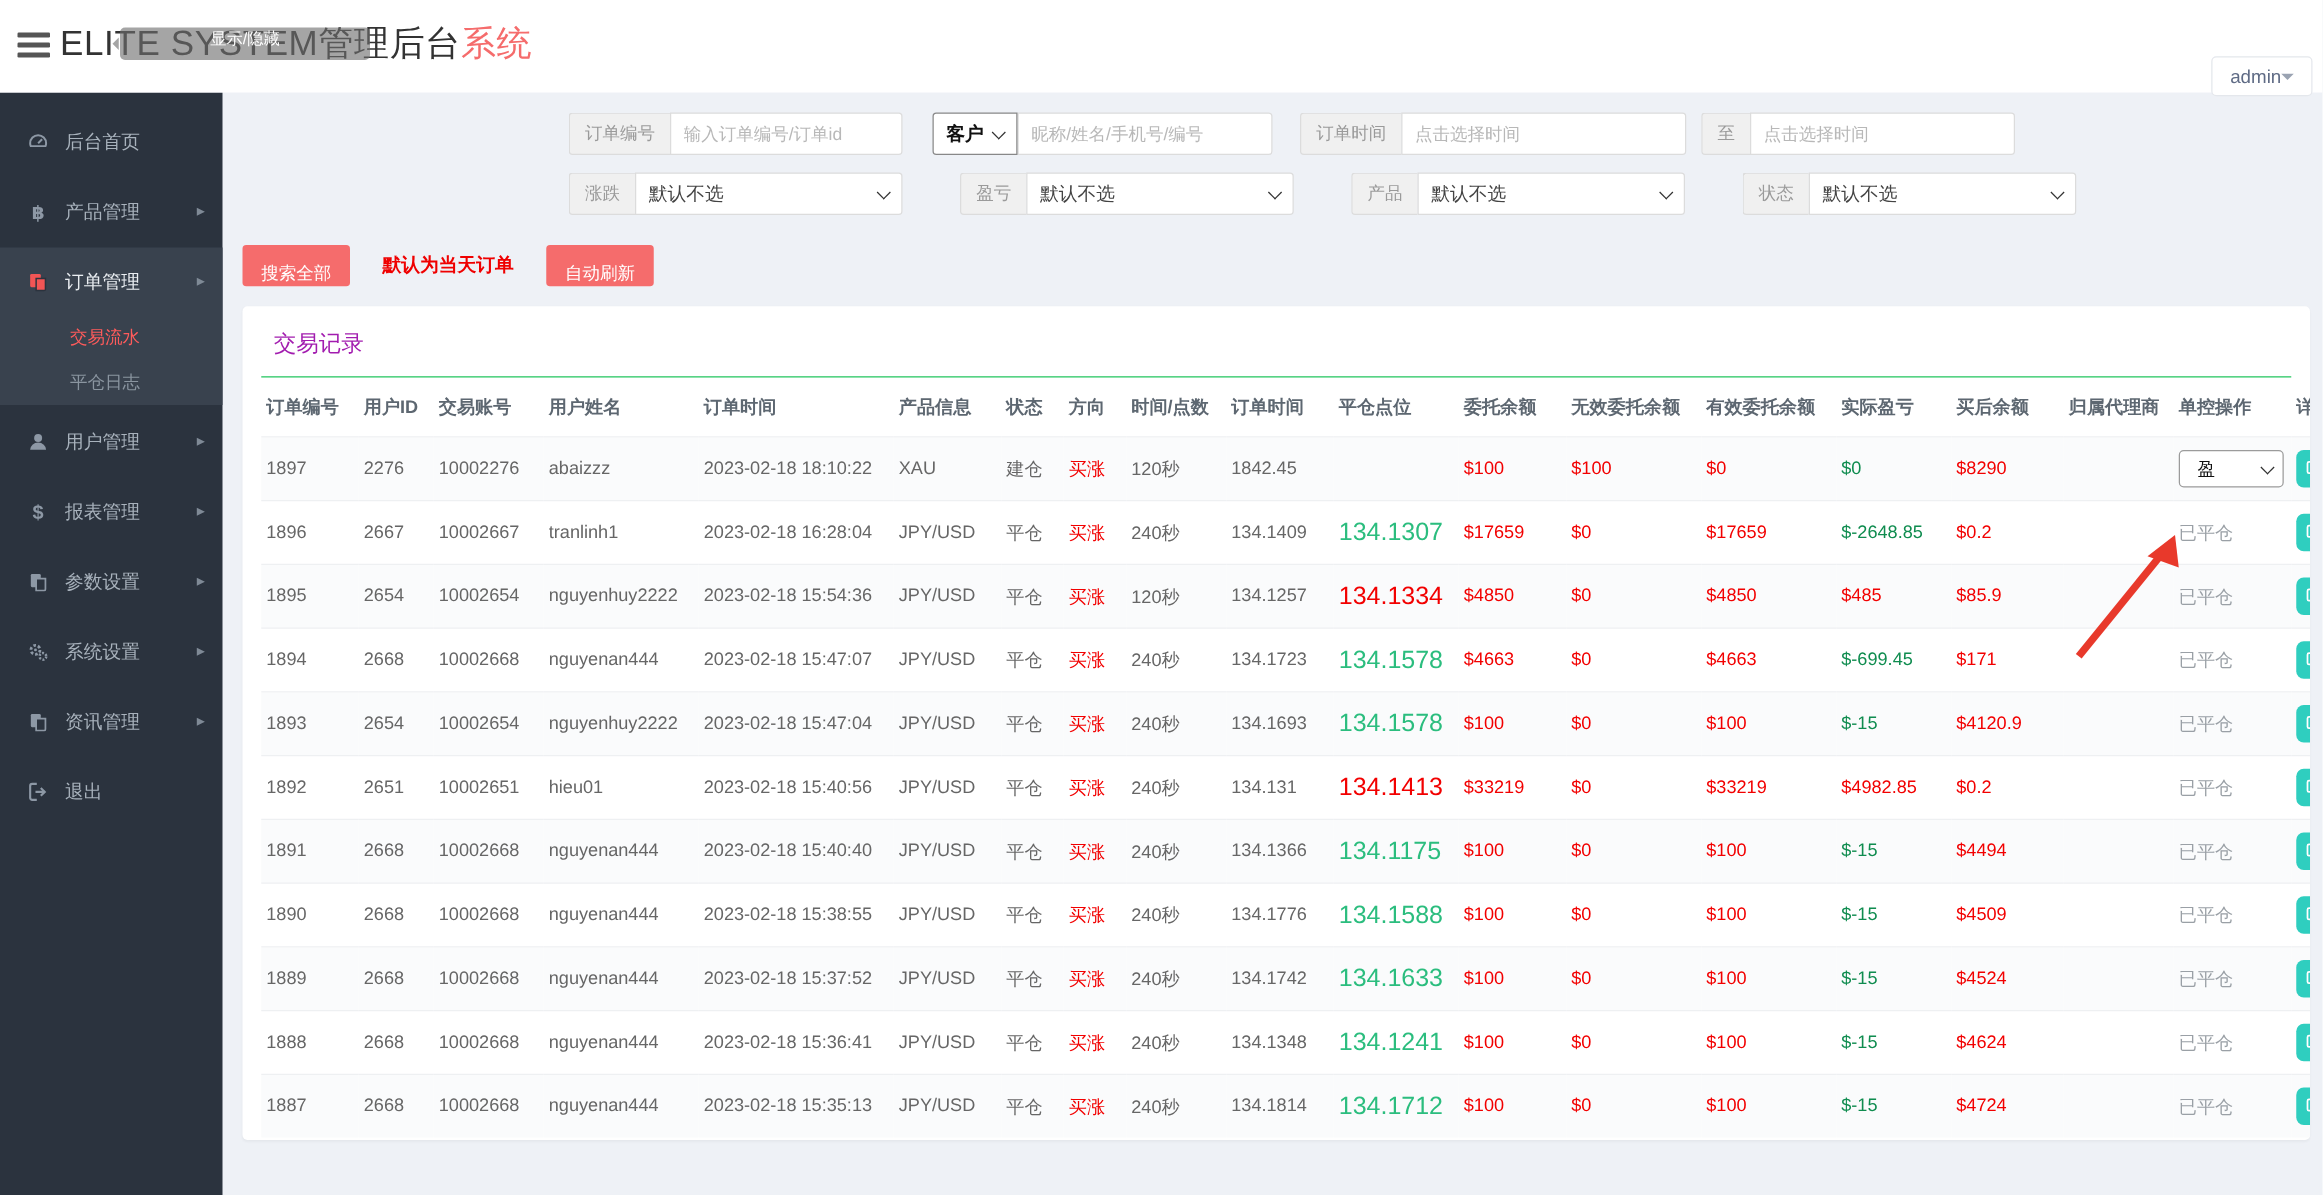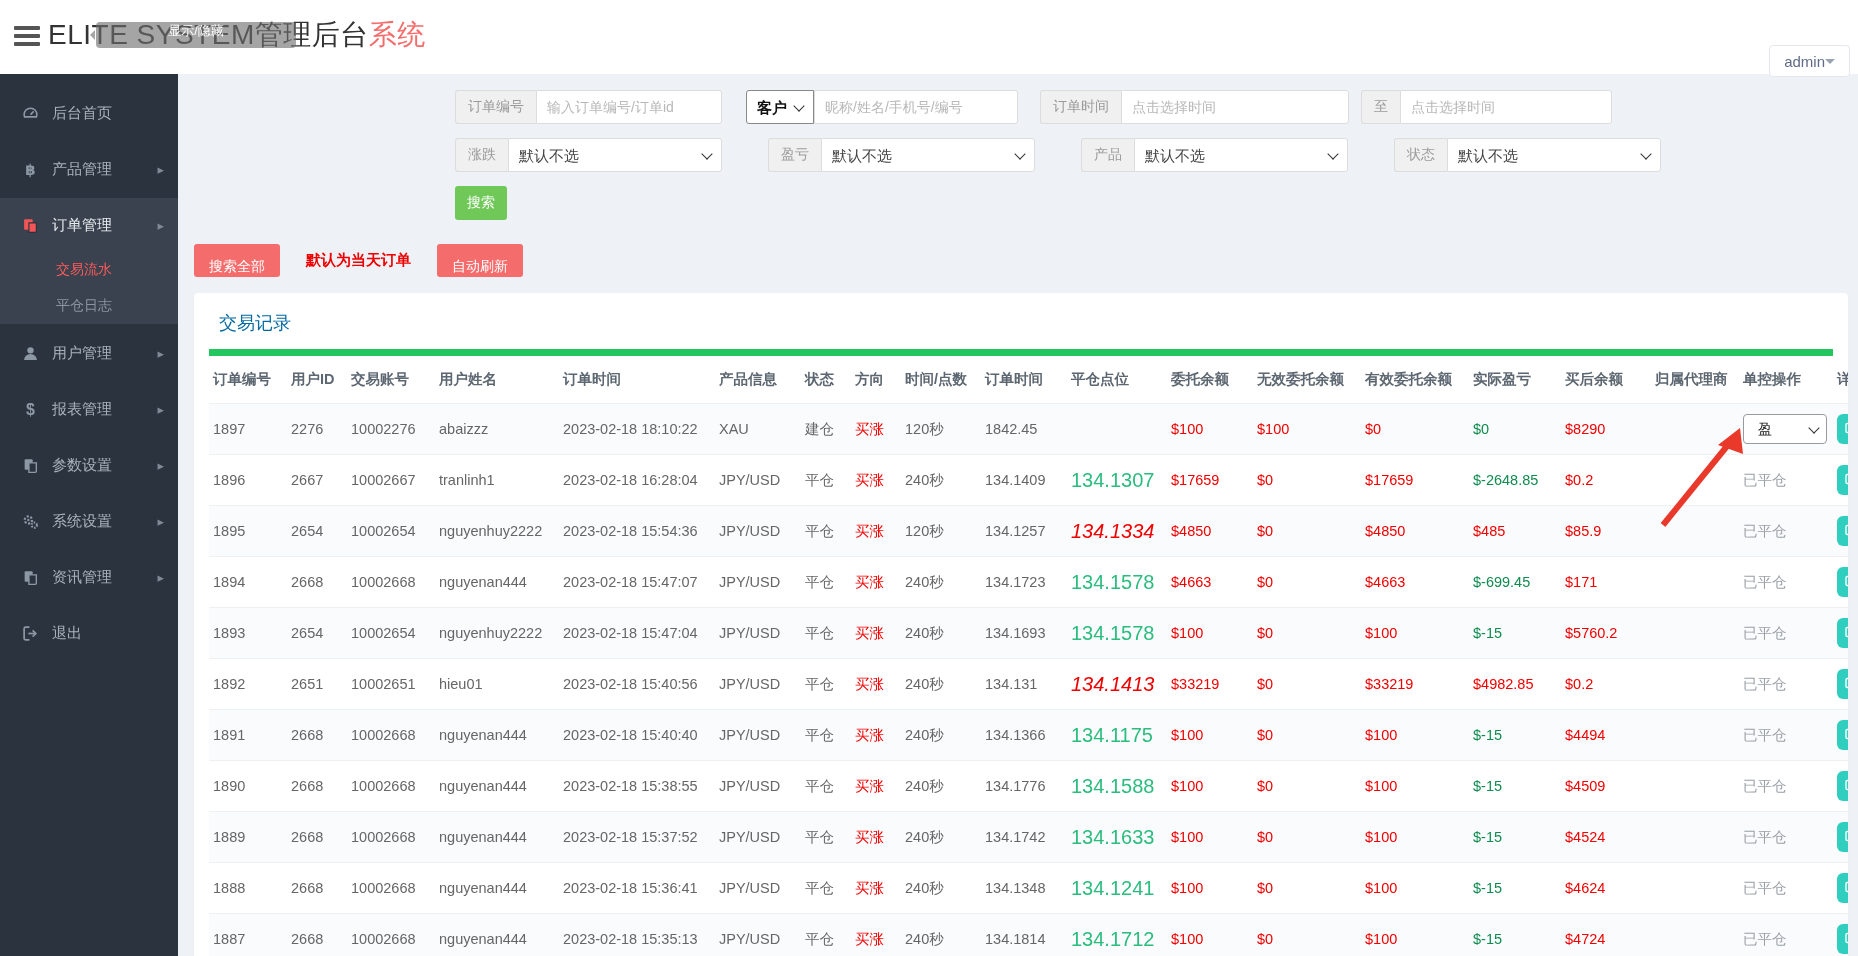--- a/index.html
+++ b/index.html
@@ -55,30 +55,30 @@
   .row2 .sel select{ border-radius:0 3px 3px 0; width:214px; }
   .row2 .fgroup{ margin-right:46px; }
   .btn { border:none; border-radius:3px; color:#fff; font-size:14px; cursor:pointer; font-family:inherit; }
   .btn-search { background:var(--search-green,#6fc858); width:52px; height:34px; }
   .actions { padding:10px 0 0 16px; display:flex; align-items:center; }
   .btn-salmon { background:var(--brand-red,#f56c6c); height:33px; padding:14px 15px; }
   .note-red { color:#ef0000; font-weight:bold; font-size:15px; margin:0 26px; }
   
   .panel { margin:16px 10px 0 16px; background:#fff; border-radius:4px; padding:16px 15px; height:667px; overflow:hidden;
     box-shadow:0 1px 2px rgba(0,0,0,.04); }
-  .panel-title { color:#0369a1; font-size:18px; padding:2px 10px 14px; border-bottom:7px solid #22c55e; }
+  .panel-title { color:#a21caf; font-size:18px; padding:2px 10px 14px; border-bottom:1px solid #22c55e; }
   table { width:100%; border-collapse:collapse; table-layout:fixed; }
   th { text-align:left; color:#5d6771; font-size:14.5px; font-weight:bold; padding:14px 4px; white-space:nowrap; overflow:hidden;}
   td { font-size:14.5px; color:#666; padding:10px 4px; white-space:nowrap; overflow:hidden; height:44px; }
   tbody tr { border-top:1px solid #eef0f2; }
   tbody tr:nth-child(odd) { background:#fafbfc; }
   .red { color:var(--money-red,#f20000); }
   .green { color:var(--money-green,#0f8c4f); }
   .price { font-size:20px; }
-  .price.up { color:var(--price-red,#f20000);font-style:italic; }
+  .price.up { color:var(--price-red,#f20000); }
   .price.down { color:var(--price-green,#2bbd7e); }
   .closed-text { color:#9aa0a6; }
   .ctrl-sel select { border:1px solid #9b9b9b; border-radius:4px; height:30px; width:84px; padding:0 22px 0 14px; font-size:14px; color:#111;}
   .ctrl-sel:after { top:10px; right:9px; }
   .detail-btn { width:30px; height:30px; border:none; border-radius:6px; background:var(--teal,#2fcebf);
     display:inline-flex; align-items:center; justify-content:center; cursor:pointer; }
   
   .annotation { position:absolute; left:1630px; top:412px; width:175px; height:135px; z-index:30; pointer-events:none; }
 </style>
 </head>
@@ -256,23 +256,20 @@
         <span class="sel">
             <select><option>默认不选</option></select>
           </span>
       </div>
       <div class="fgroup">
         <span class="flabel">状态</span>
         <span class="sel">
             <select><option>默认不选</option></select>
           </span>
       </div>
-    </div>
-    <div class="frow">
-      <button class="btn btn-search">搜索</button>
     </div>
   </div>
 
   <div class="actions">
     <button class="btn btn-salmon">搜索全部</button>
     <span class="note-red">默认为当天订单</span>
     <button class="btn btn-salmon">自动刷新</button>
   </div>
 
   <div class="panel">
@@ -442,21 +439,21 @@
             <td>JPY/USD</td>
             <td>平仓</td>
             <td class="red">买涨</td>
             <td>240秒</td>
             <td>134.1693</td>
             <td class="price down">134.1578</td>
             <td class="red">$100</td>
             <td class="red">$0</td>
             <td class="red">$100</td>
             <td class="green">$-15</td>
-            <td class="red">$5760.2</td>
+            <td class="red">$4120.9</td>
             <td></td>
             <td><span class="closed-text">已平仓</span></td>
             <td><button class="detail-btn">
                 <span><svg viewBox="0 0 16 16" width="16" height="16">
                     <rect x="2" y="3.5" width="12" height="9" rx="1.2" fill="none" stroke="#fff" stroke-width="1.4"></rect>
                     <line x1="4" y1="6.5" x2="12" y2="6.5" stroke="#fff" stroke-width="1.2"></line>
                     <line x1="4" y1="9.2" x2="9.5" y2="9.2" stroke="#fff" stroke-width="1.2"></line>
                   </svg></span>
               </button></td>
           </tr>

